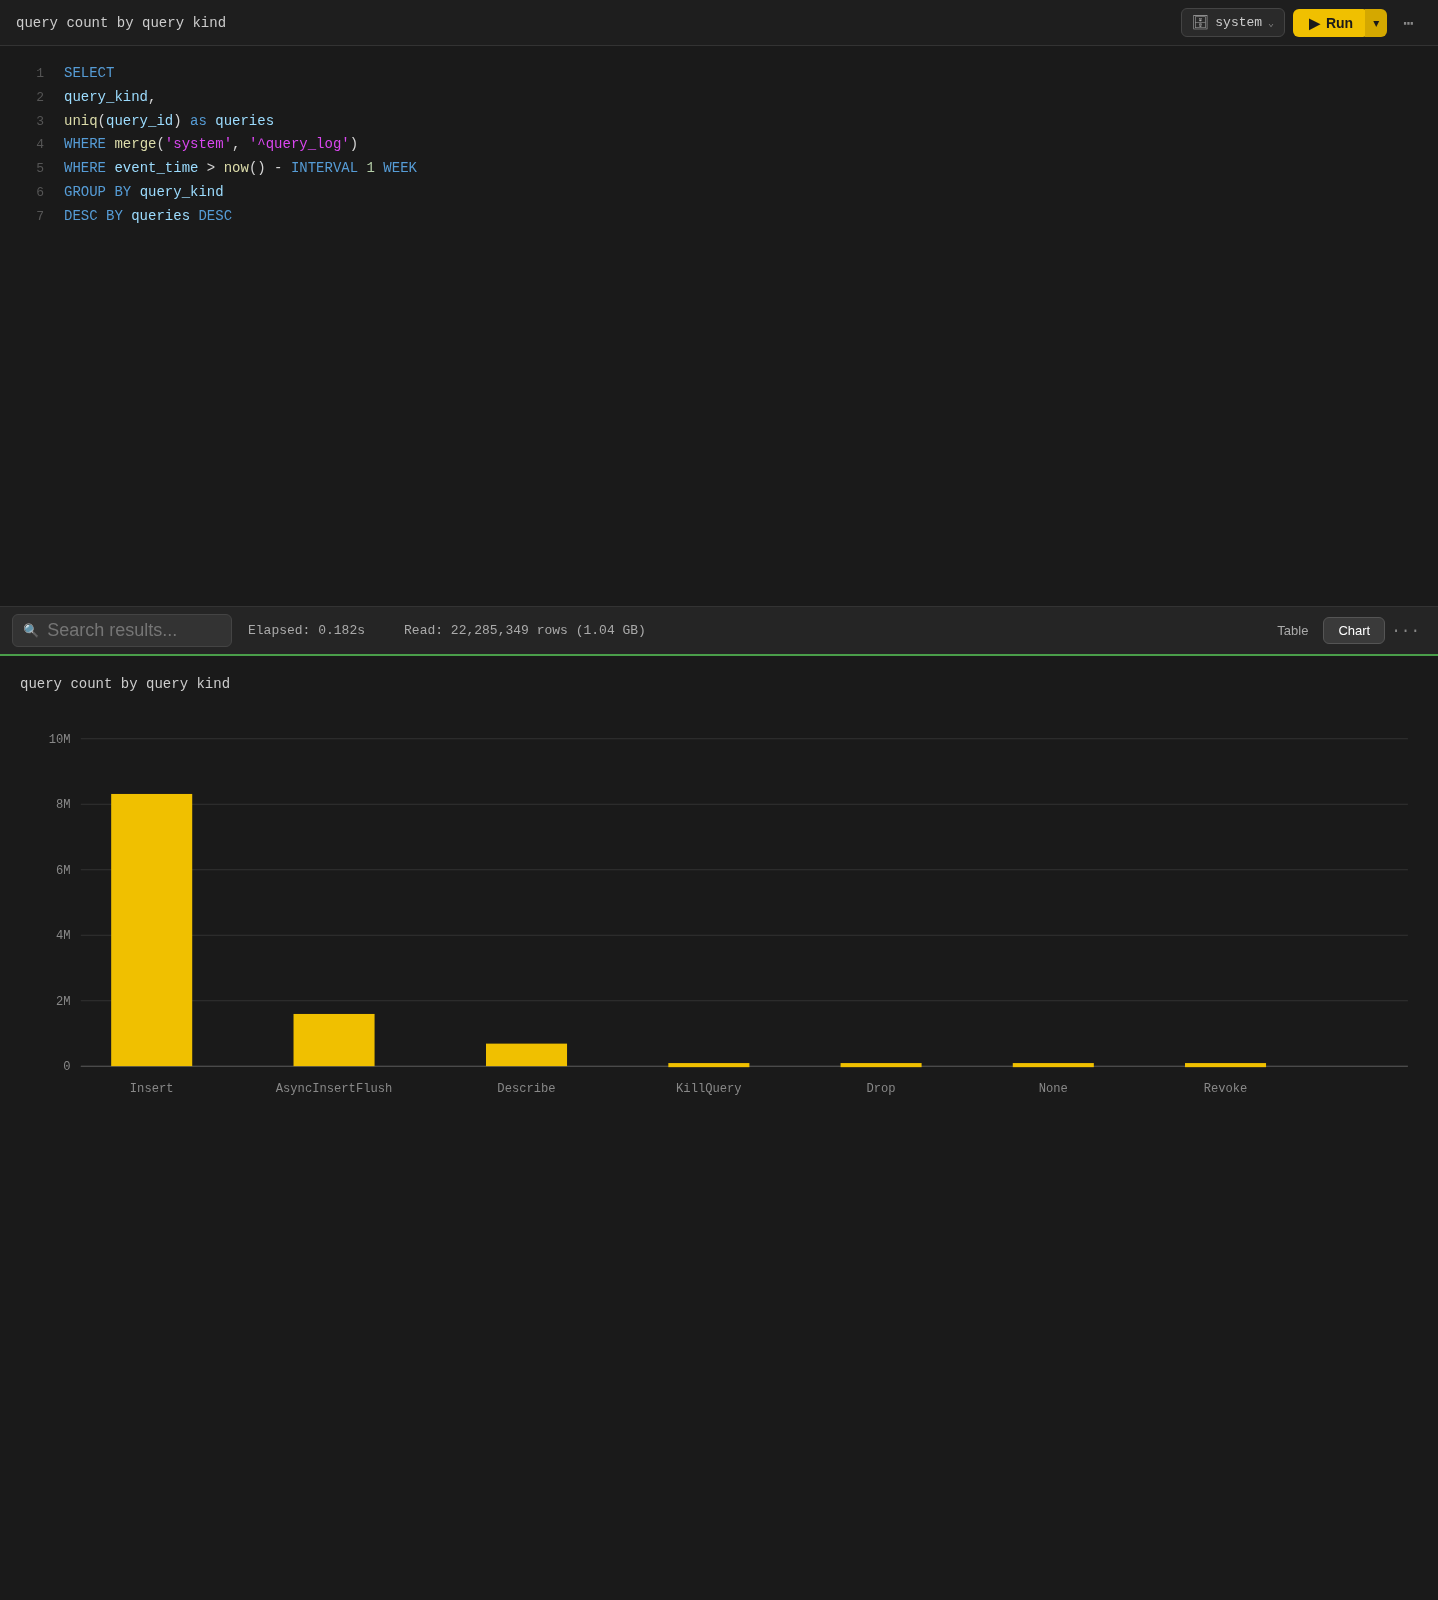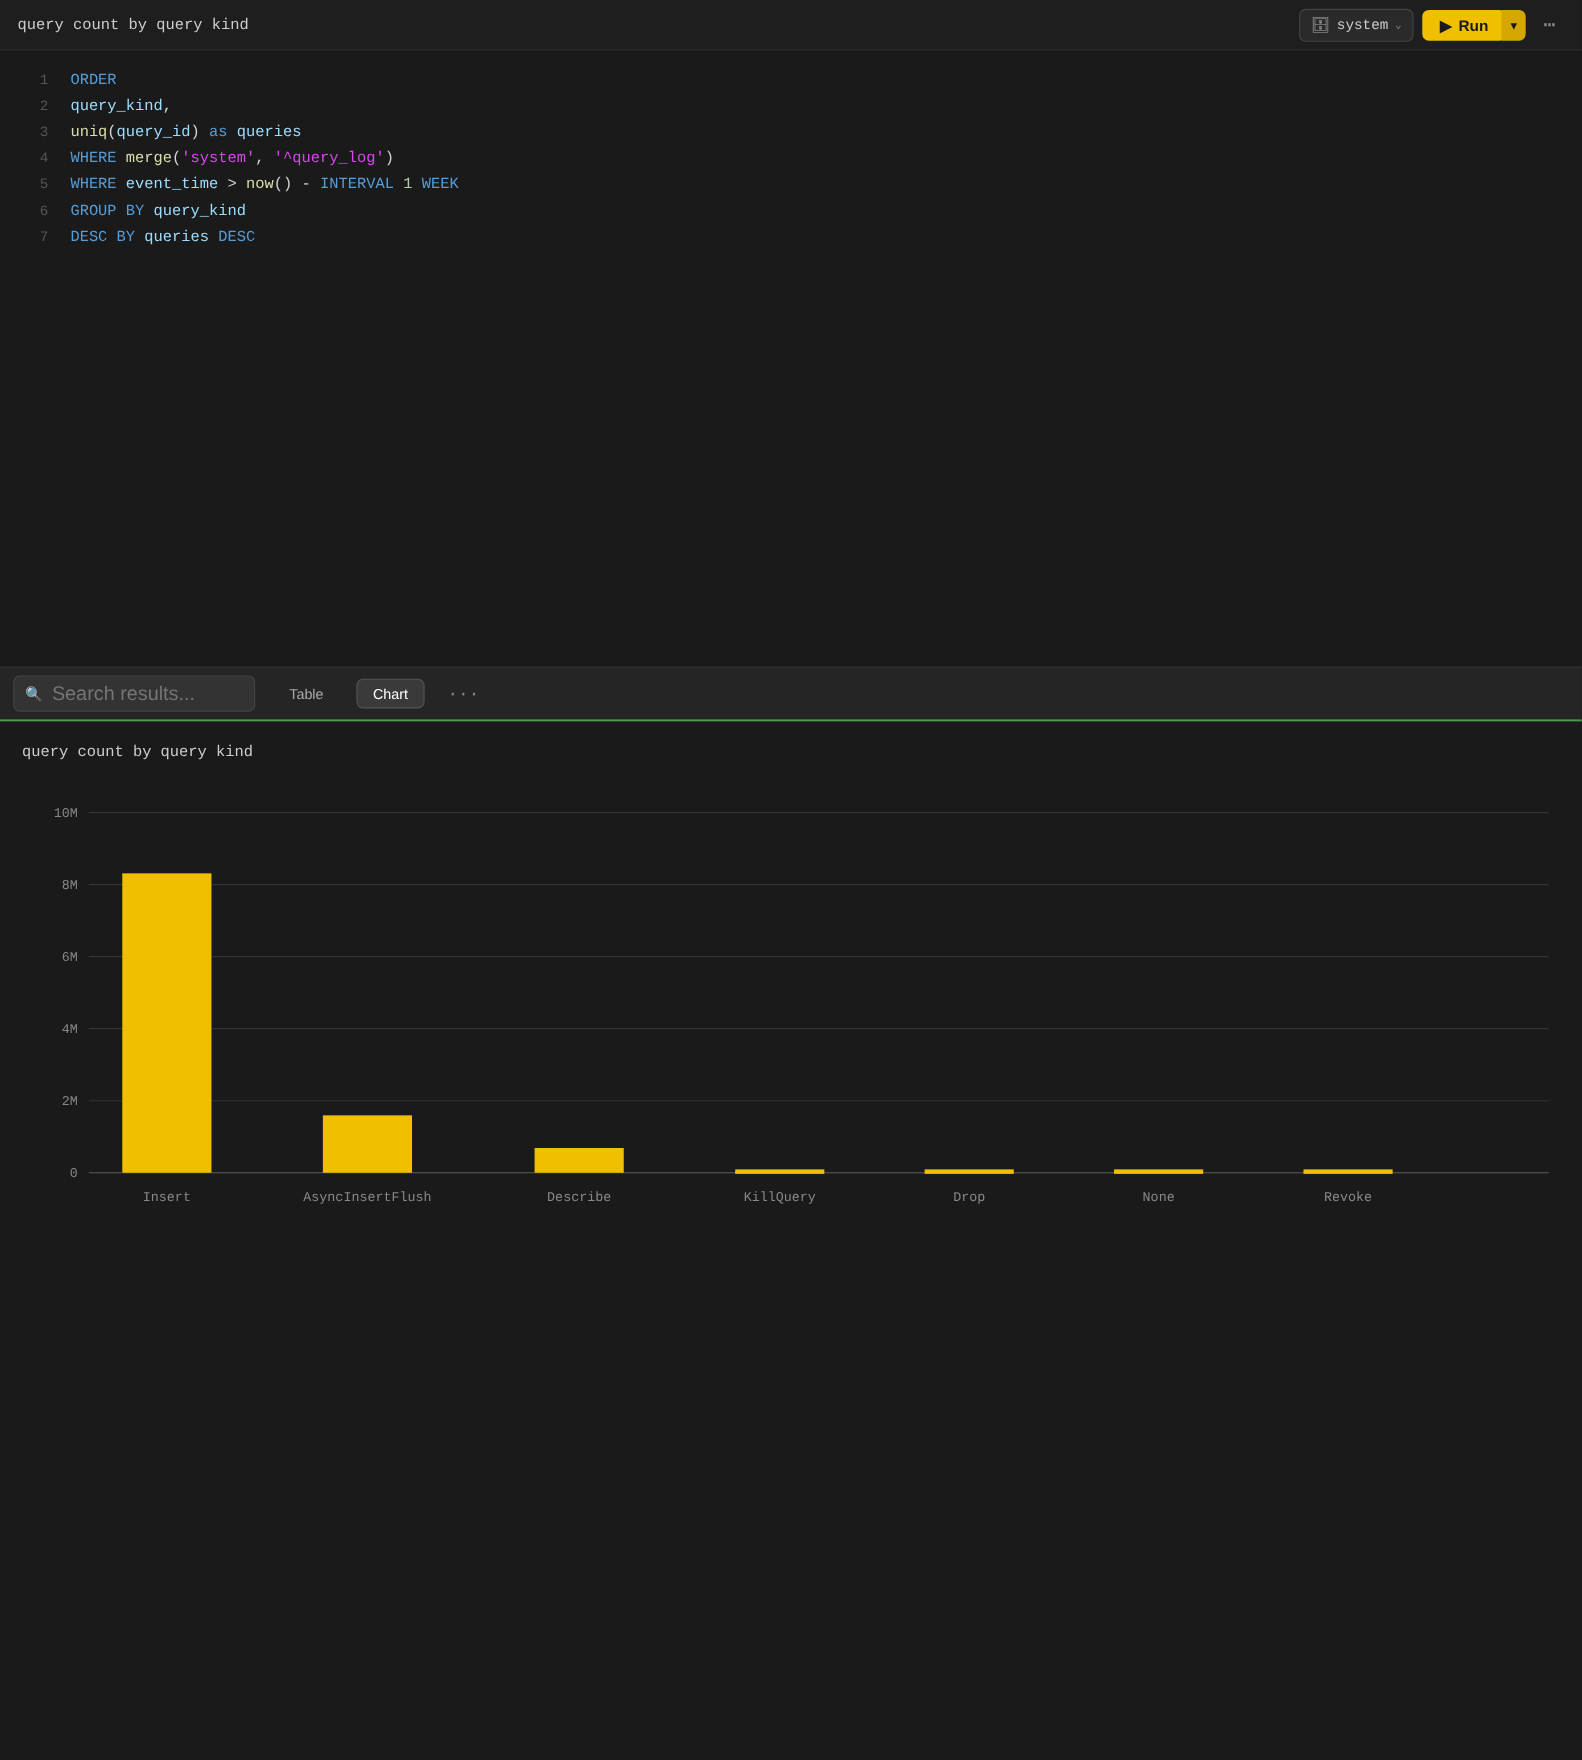--- a/index.html
+++ b/index.html
@@ -154,21 +154,21 @@
       width: 160px;
     }
     .stats {
       color: #aaa;
       font-size: 13px;
       flex: 1;
     }
     .view-buttons {
       display: flex;
       align-items: center;
-      gap: 15px;
+      gap: 0;
     }
     .view-btn {
       background: transparent;
       border: 1px solid transparent;
       border-radius: 6px;
       padding: 5px 14px;
       color: #aaa;
       font-size: 13px;
       cursor: pointer;
     }
@@ -245,21 +245,21 @@
         <span>▾</span>
       </button>
     </div>
     <span class="more-icon-header">⋯</span>
   </div>
 </div>
 
 <div class="editor" id="editor-area">
 <div class="line">
       <span class="line-number">1</span>
-      <span class="line-content"><span class="kw">ORDER</span></span>
+      <span class="line-content"><span class="kw">SELECT</span></span>
     </div>
     <div class="line">
       <span class="line-number">2</span>
       <span class="line-content"><span class="plain">    </span><span class="ident">query_kind</span><span class="plain">,</span></span>
     </div>
     <div class="line">
       <span class="line-number">3</span>
       <span class="line-content"><span class="plain">    </span><span class="fn">uniq</span><span class="plain">(</span><span class="ident">query_id</span><span class="plain">) </span><span class="kw">as</span><span class="plain"> </span><span class="ident">queries</span></span>
     </div>
     <div class="line">
@@ -277,20 +277,25 @@
     <div class="line">
       <span class="line-number">7</span>
       <span class="line-content"><span class="kw">DESC BY</span><span class="plain"> </span><span class="ident">queries</span><span class="plain"> </span><span class="kw">DESC</span></span>
     </div>
   </div>
 
 <div class="bottom-toolbar">
   <div class="search-box">
     <span class="search-icon">🔍</span>
     <input class="search-input" type="text" placeholder="Search results..." style="">
+  </div>
+  <div class="stats">
+    <span>Elapsed: 0.182s</span>
+    &nbsp;&nbsp;&nbsp;
+    <span>Read: 22,285,349 rows (1.04 GB)</span>
   </div>
   <div class="view-buttons">
     <button class="view-btn">Table</button>
     <button class="view-btn active">Chart</button>
     <span class="more-dots">···</span>
   </div>
 </div>
 
 <div class="chart-area">
   <div class="chart-title">query count by query kind</div>

